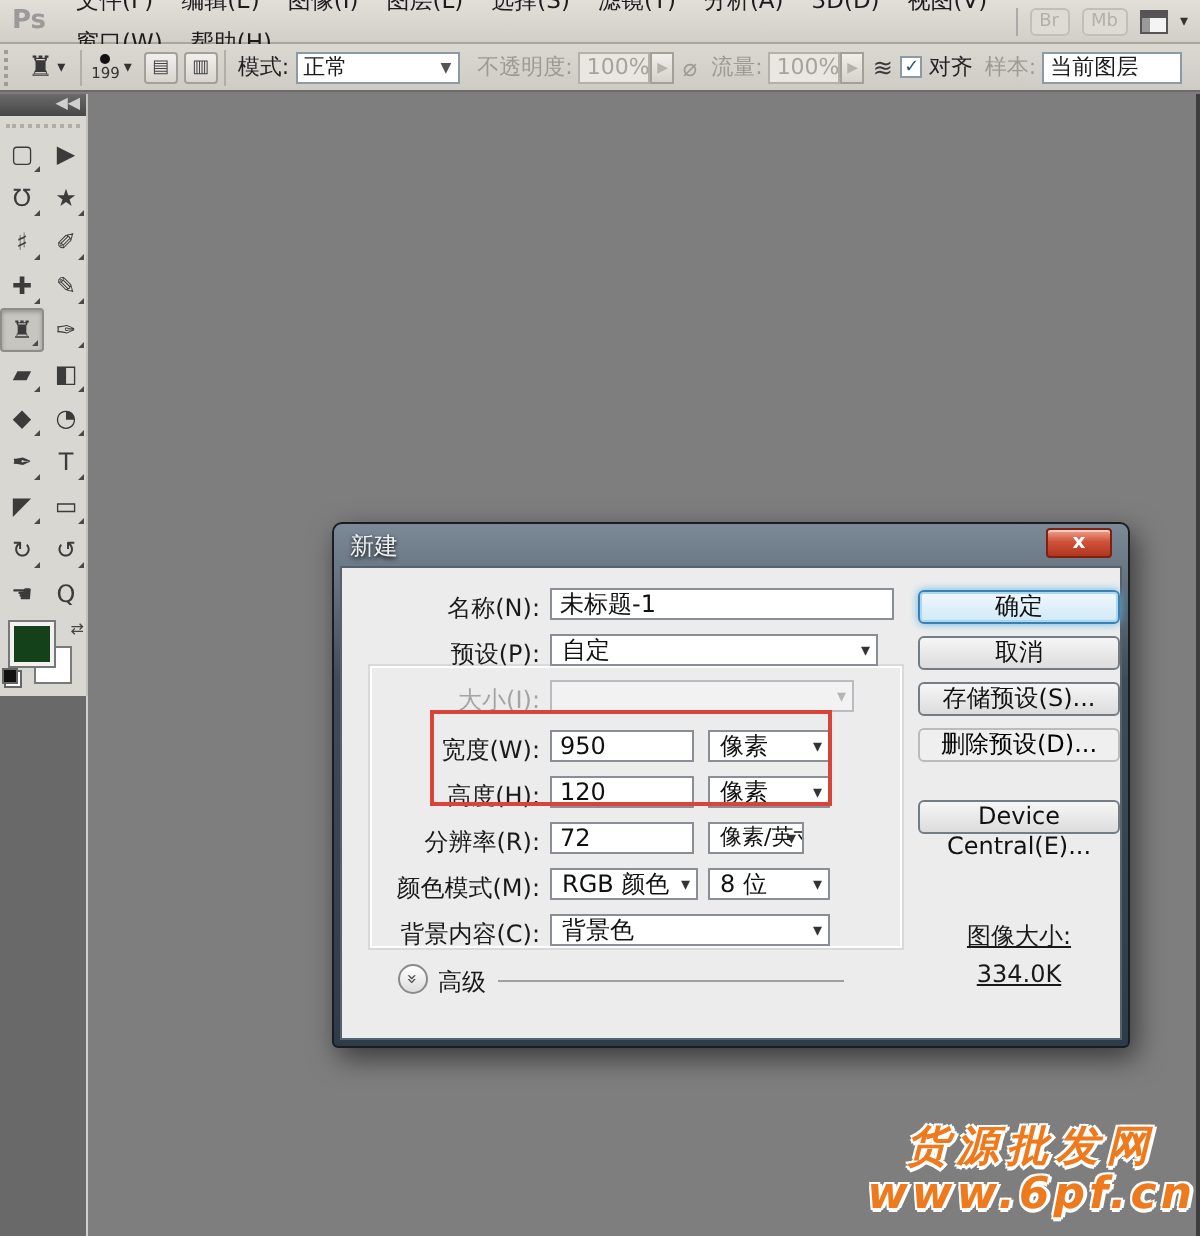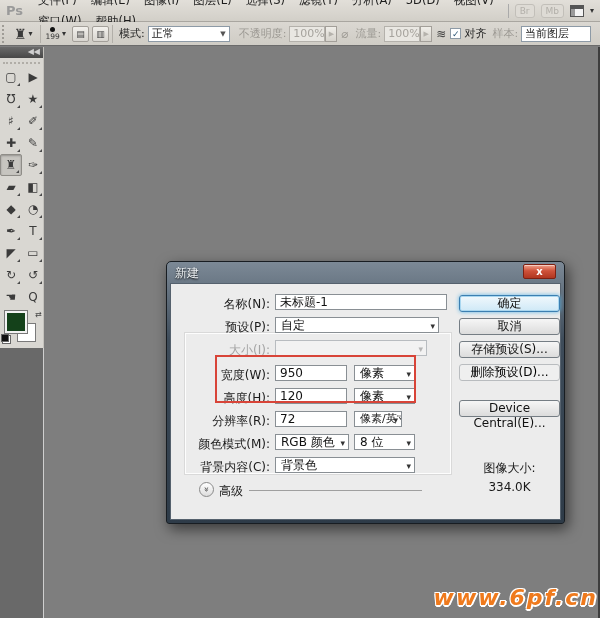--- a/index.html
+++ b/index.html
@@ -92,21 +92,21 @@
   .combo.dis::after { color:#b5b5b5; }
   .groupbox { position:absolute; left:13px; top:48px; width:268px; height:143px;
               border:1px solid #d9d9d9; box-shadow:inset 0 0 0 1px #fdfdfd; }
   .red-annot { position:absolute; left:44px; top:71px; width:201px; height:48px; border:2px solid #d84438; }
   .btn { position:absolute; left:288px; width:101px; height:17px; border:1px solid #757d84; border-radius:3px;
          background:linear-gradient(#f6f6f6,#dcdcdc); text-align:center; line-height:15px; color:#111;
          font-size:12px; }
   .btn.default { border:1px solid #3c7fb1; background:linear-gradient(#f1f8fc,#cfe9f7);
                  box-shadow:0 0 4px #62b7e6, inset 0 0 0 1px #a9d7f0; }
   .btn.dis { color:#000000; background:#efefef; border-color:#b9bcbf; }
-  .imgsize { position:absolute; left:288px; width:101px; text-align:center; color:#1a1a1a; }
+  .imgsize { position:absolute; left:288px; width:101px; text-align:center; color:#1a1a1a;text-decoration:underline; }
   .adv-btn { position:absolute; left:28px; top:198px; width:15px; height:15px; border:1px solid #8a8a8a;
              border-radius:50%; background:linear-gradient(#fff,#ddd); font-size:9px; color:#444;
              text-align:center; line-height:13px; }
   .adv-btn span { display:inline-block; transform:rotate(-90deg); }
   .adv-lbl { position:absolute; left:48px; top:199px; color:#1a1a1a; }
   .adv-line { position:absolute; left:78px; top:206px; width:173px; height:1px; background:#9f9f9f; }
 
   
   .watermark { right:2px; bottom:8px; text-align:center; color:#ef7a1d; font-weight:bold; font-style:italic;
                text-shadow:-1px -1px 0 #fff, 1px -1px 0 #fff, -1px 1px 0 #fff, 1px 1px 0 #fff,
@@ -299,16 +299,17 @@
       <div class="btn" style="top:57px">存储预设(S)...</div>
       <div class="btn dis" style="top:80px">删除预设(D)...</div>
       <div class="btn" style="top:116px">Device Central(E)...</div>
 
       <div class="imgsize" style="top:176px">图像大小:</div>
       <div class="imgsize" style="top:196px">334.0K</div>
     </div>
   </div>
 
   <div class="abs watermark">
+    <div class="wm1">货源批发网</div>
     <div class="wm2">www.6pf.cn</div>
   </div>
 
 </div>
 
 </body></html>

